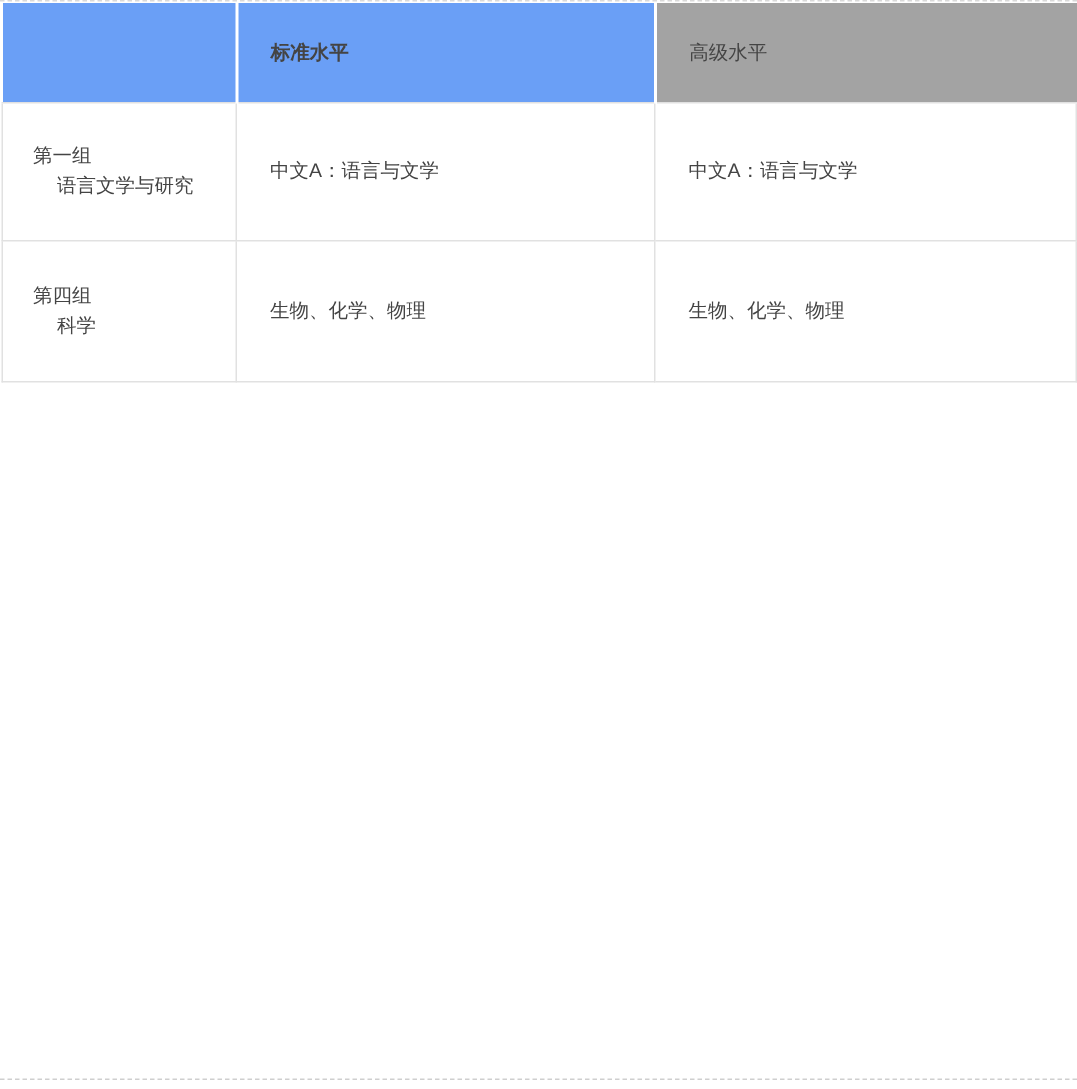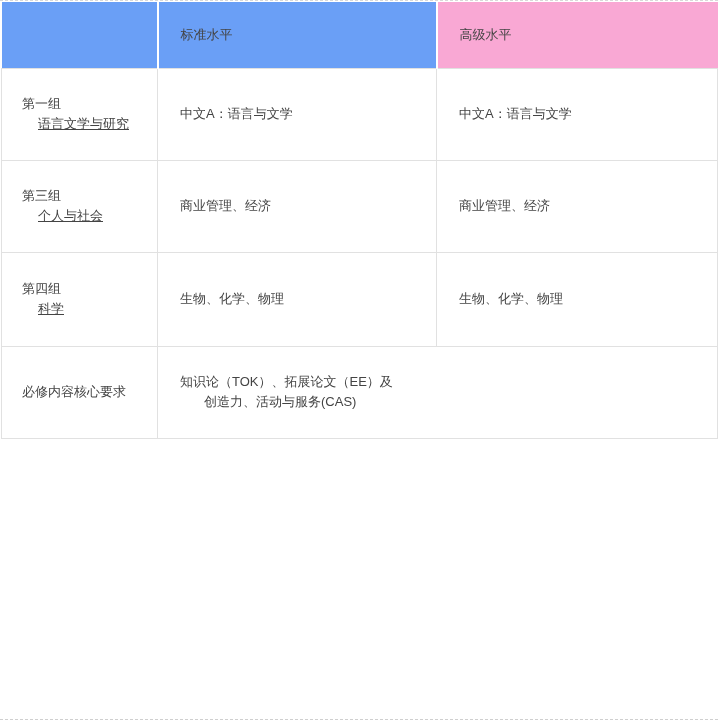--- a/index.html
+++ b/index.html
@@ -48,71 +48,56 @@
   th.sep { border-right: 2px solid #ffffff; }
   td {
     border: 1px solid #e1e1e1;
     vertical-align: middle;
     padding-left: 22px;
     font-size: 13px;
     line-height: 20px;
   }
   tr.group-row td { height: 92px; }
   td.group-cell { padding-left: 20px; }
-  .line2 { display: block; margin-left: 16px; text-decoration: underline; }
+  .line2 { display: block; margin-left: 16px; }
   .core-line2 { display: block; margin-left: 24px; }
 </style>
 </head>
 <body>
 
 <div class="page">
   <div class="dash-top"></div>
 
   <table class="ib-table">
     <colgroup>
       <col class="c1">
         <col class="c2">
         <col class="c3">
     </colgroup>
     <thead>
       <tr>
         <th class="sep hdr" style="background: rgb(106, 159, 246); color: rgb(68, 68, 68);"></th>
-        <th class="sep hdr" style="background: rgb(106, 159, 246); color: rgb(68, 68, 68);">标准水平</th>
-        <th class="hdr" style="background: #f9a8d4; color: rgb(68, 68, 68);">高级水平</th>
+        <th class="sep hdr" style="background: rgb(106, 159, 246); color: rgb(68, 68, 68); font-weight: bold;">标准水平</th>
+        <th class="hdr" style="background: #a3a3a3; color: rgb(68, 68, 68);">高级水平</th>
       </tr>
     </thead>
     <tbody>
       <tr class="group-row">
         <td class="group-cell">
           <span>第一组</span>
           <span class="line2">语言文学与研究</span>
         </td>
         <td>中文A：语言与文学</td>
         <td>中文A：语言与文学</td>
       </tr>
-      <tr class="group-row">
-        <td class="group-cell">
-          <span>第三组</span>
-          <span class="line2">个人与社会</span>
-        </td>
-        <td>商业管理、经济</td>
-        <td>商业管理、经济</td>
-      </tr>
       <tr class="group-row" style="height:94px;">
         <td class="group-cell">
           <span>第四组</span>
           <span class="line2">科学</span>
         </td>
         <td>生物、化学、物理</td>
         <td>生物、化学、物理</td>
       </tr>
-      <tr class="group-row">
-        <td class="group-cell">必修内容核心要求</td>
-        <td colspan="2">
-          <span>知识论（TOK）、拓展论文（EE）及</span>
-          <span class="core-line2">创造力、活动与服务(CAS)</span>
-        </td>
-      </tr>
     </tbody>
   </table>
 
   <div class="dash-bottom"></div>
 </div>
 
 </body></html>

